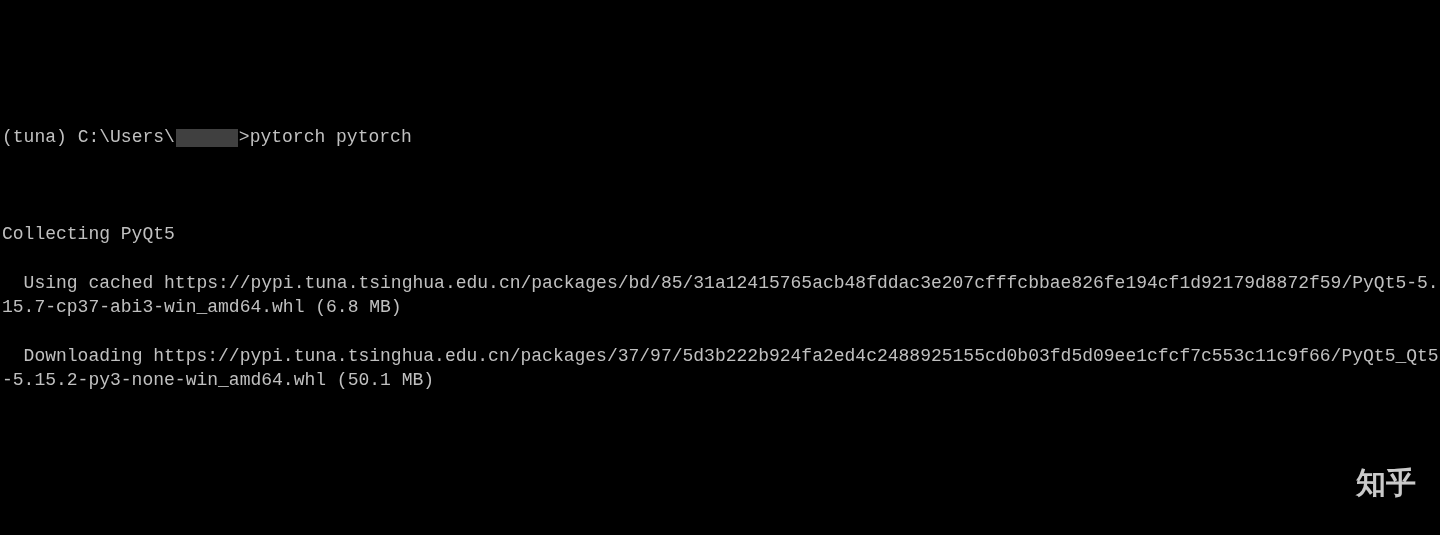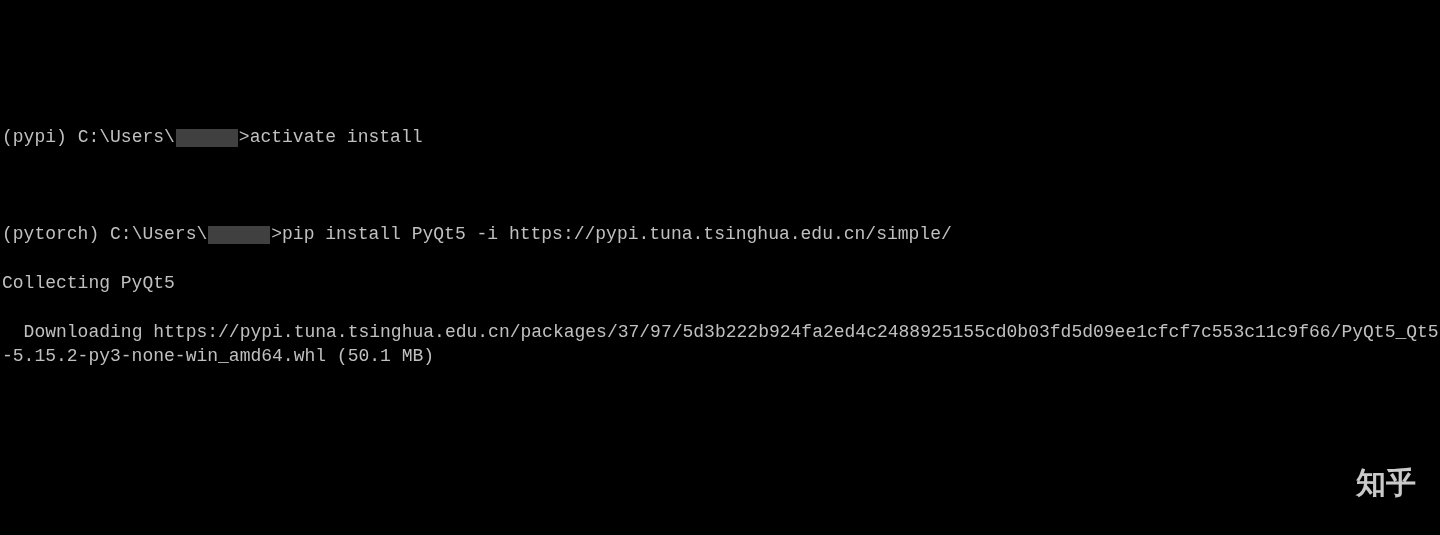--- a/index.html
+++ b/index.html
@@ -54,24 +54,24 @@
     .blank {
       height: 24px;
     }
   </style>
 </head>
 <body>
 
 
 
 <div class="terminal">
-<span class="line"><span>(pypi)</span> <span>C:\Users\</span><span class="redacted"></span><span>&gt;</span><span>activate install</span></span>
+<span class="line"><span>(tuna)</span> <span>C:\Users\</span><span class="redacted"></span><span>&gt;</span><span>pytorch pytorch</span></span>
 <span class="line blank"> </span>
-<span class="line"><span>(pytorch)</span> <span>C:\Users\</span><span class="redacted"></span><span>&gt;</span><span>pip install PyQt5 -i https://pypi.tuna.tsinghua.edu.cn/simple/</span></span>
 <span class="line">Collecting PyQt5</span>
+<span class="line">  Using cached https://pypi.tuna.tsinghua.edu.cn/packages/bd/85/31a12415765acb48fddac3e207cfffcbbae826fe194cf1d92179d8872f59/PyQt5-5.15.7-cp37-abi3-win_amd64.whl (6.8 MB)</span>
 <span class="line">  Downloading https://pypi.tuna.tsinghua.edu.cn/packages/37/97/5d3b222b924fa2ed4c2488925155cd0b03fd5d09ee1cfcf7c553c11c9f66/PyQt5_Qt5-5.15.2-py3-none-win_amd64.whl (50.1 MB)</span>
 
 
 
 
 
 
 
 </div>
 

